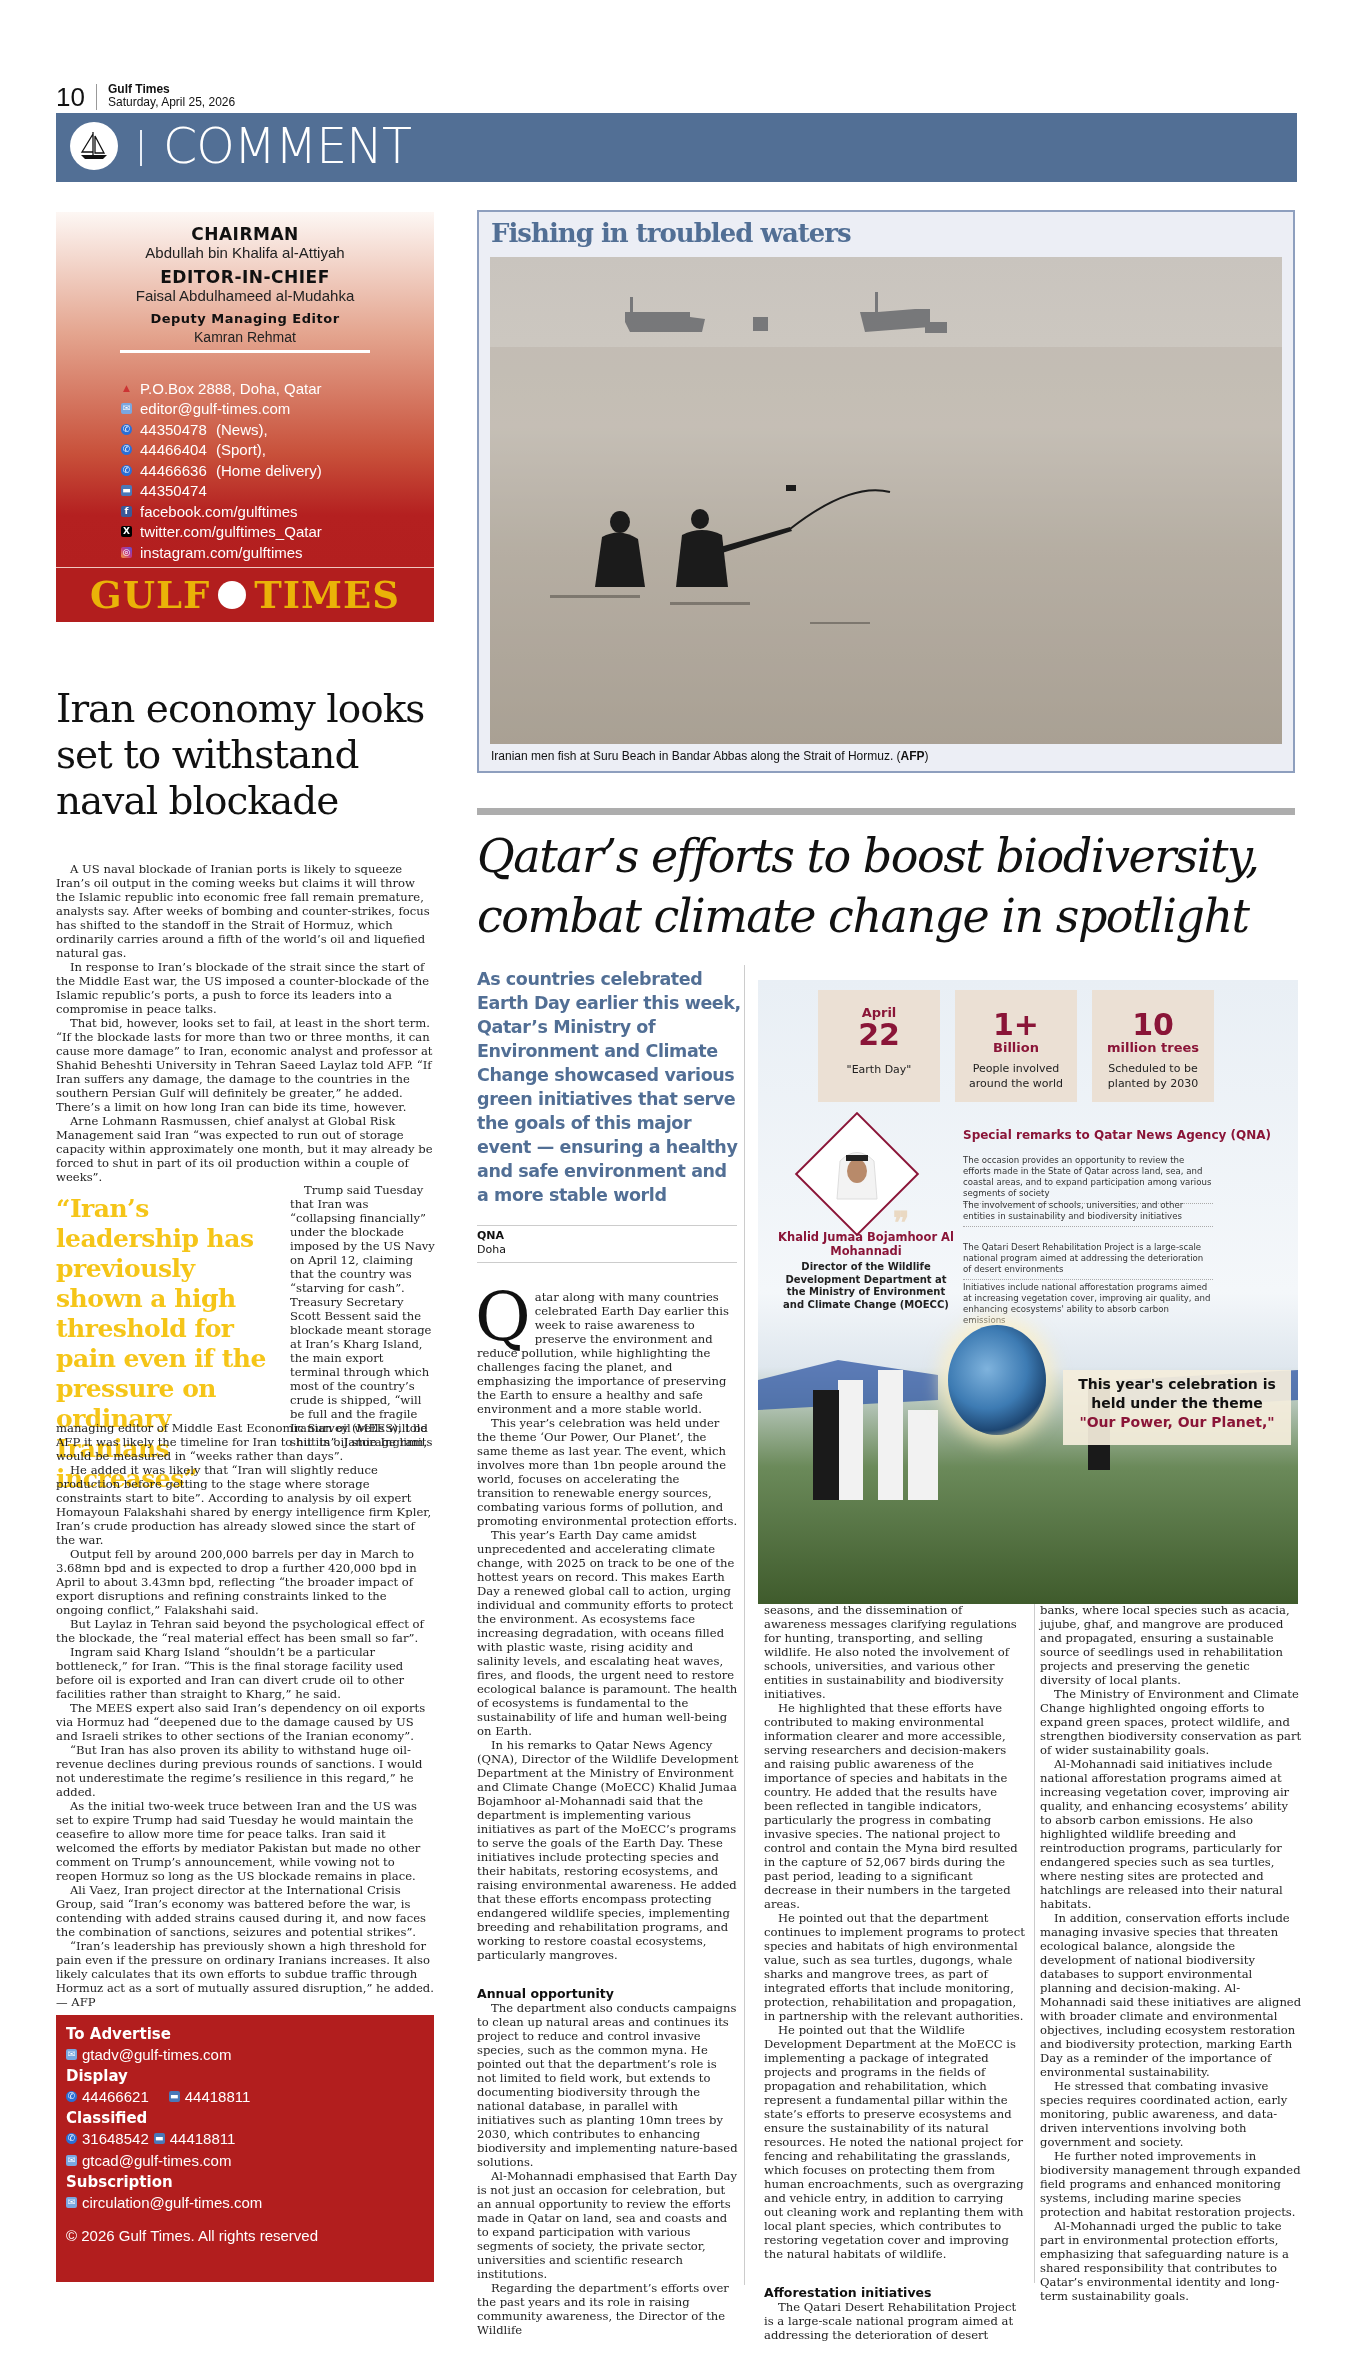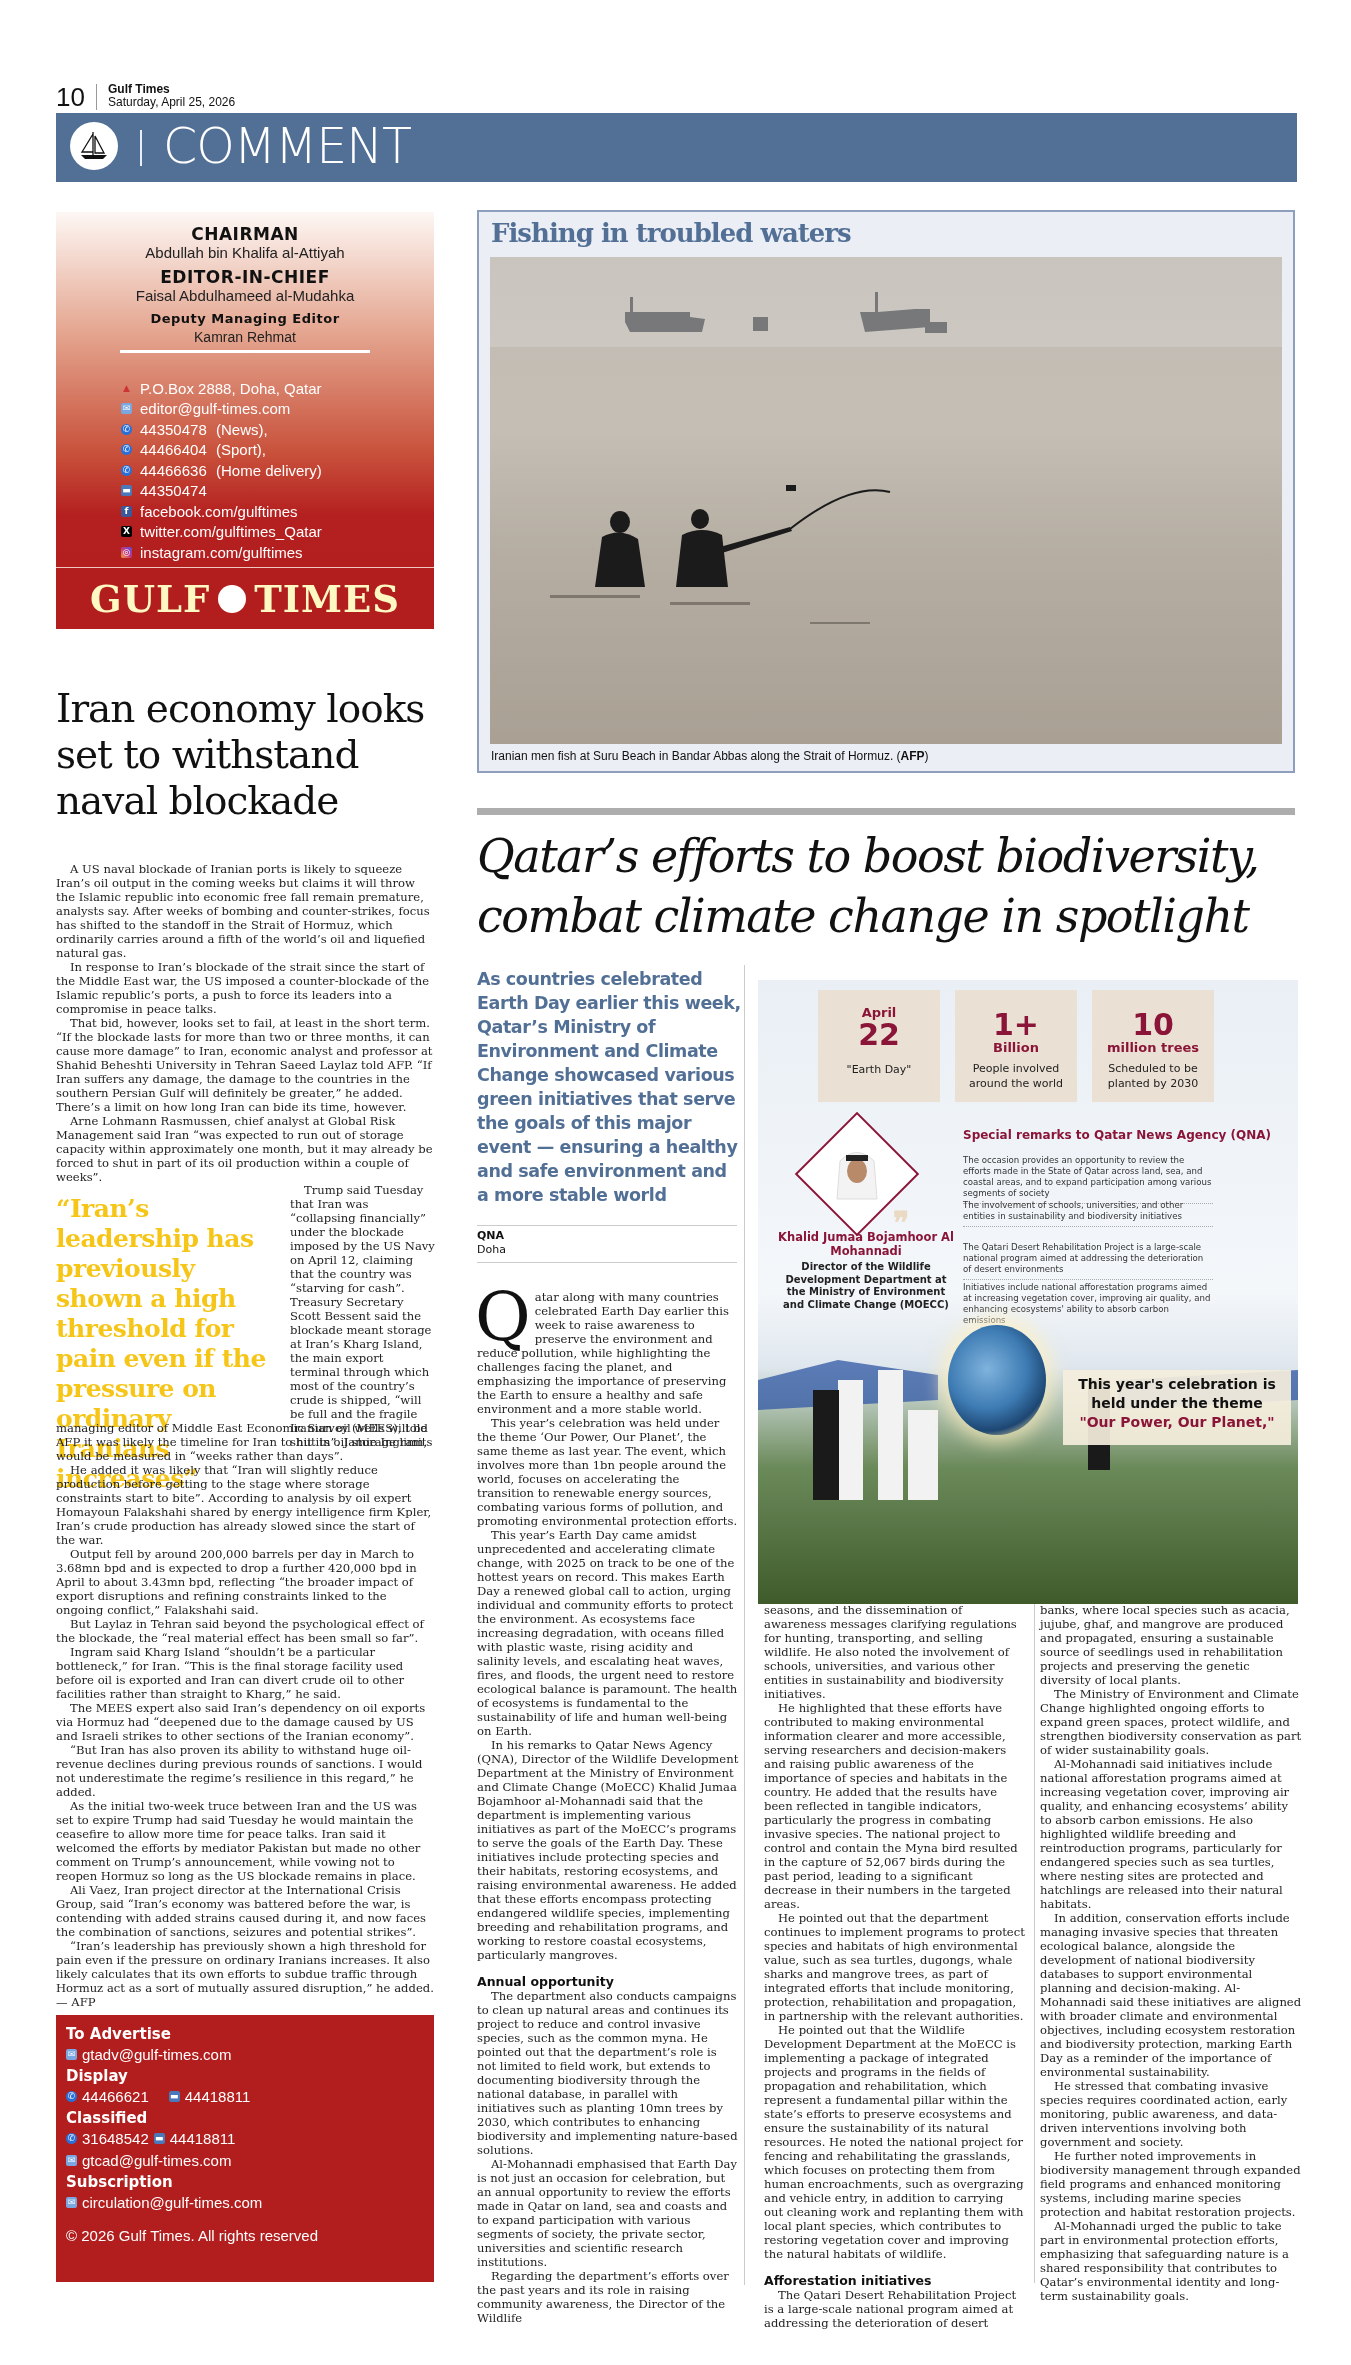--- a/index.html
+++ b/index.html
@@ -15,21 +15,21 @@
 #banner-logo{left:70px;top:122px;width:48px;height:48px;border-radius:50%;background:#fff;display:flex;align-items:center;justify-content:center}
 #banner-sep{left:140px;top:130px;width:2px;height:36px;background:#e8eef6}
 #banner-title{left:163px;top:118px;font:300 49px "DejaVu Sans",sans-serif;color:#fff;letter-spacing:-1px}
 
 #masthead{left:56px;top:212px;width:378px;height:404px;background:linear-gradient(#fdf7f4 0%,#e4a58f 30%,#c8503a 60%,#b42020 75%,#b21e1e 100%)}
 .mh-role{text-align:center;font:700 17px "DejaVu Sans",sans-serif;color:#111;letter-spacing:.5px}
 .mh-name{text-align:center;font:400 15px "Liberation Sans",sans-serif;color:#222}
 .mh-list{position:absolute;left:65px;top:166px;font:400 15px "Liberation Sans",sans-serif;color:#fff}
 .mh-list li{list-style:none;height:20.5px;display:flex;align-items:center;gap:8px}
 .ic{display:inline-block;width:11px;height:11px;border-radius:2px;flex:0 0 auto;text-align:center;font:700 9px/11px "DejaVu Sans",sans-serif;color:#fff}
-.mh-logo{position:absolute;left:0;top:355px;width:378px;height:62px;border-top:1px solid #f0c8c0;display:flex;align-items:center;justify-content:center;font:900 37px "DejaVu Serif",serif;color:#fef9c3;letter-spacing:1px;background:#b21e1e}
+.mh-logo{position:absolute;left:0;top:355px;width:378px;height:55px;border-top:1px solid #f0c8c0;display:flex;align-items:center;justify-content:center;font:900 37px "DejaVu Serif",serif;color:#eab308;letter-spacing:1px;background:#b21e1e}
 
 #iran-headline{left:56px;top:686px;width:380px;font:400 39px/46px "DejaVu Serif",serif;color:#111;letter-spacing:-1px}
 .body{font:400 11.6px/14px "DejaVu Serif",serif;color:#222;text-align:left}
 .body p{text-indent:14px}
 #iran-col1{left:56px;top:862px;width:380px}
 #pullquote{left:56px;top:1194px;width:228px;font:700 25px/30px "DejaVu Serif",serif;color:#f5c518;letter-spacing:-.5px}
 #iran-side{left:290px;top:1183px;width:146px}
 #iran-col2{left:56px;top:1421px;width:380px}
 
 #adbox{left:56px;top:2015px;width:378px;height:267px;background:#b21e1e;color:#fff;padding:8px 10px;font:400 15px "Liberation Sans",sans-serif}
@@ -49,21 +49,21 @@
 #byline-rule1{left:477px;top:1225px;width:260px;height:1px;background:#ccc}
 #byline-src{left:477px;top:1229px;font:700 11px "DejaVu Sans",sans-serif;color:#111}
 #byline-place{left:477px;top:1243px;font:400 11px "DejaVu Sans",sans-serif;color:#111}
 #byline-rule2{left:477px;top:1262px;width:260px;height:1px;background:#ccc}
 #vrule1{left:744px;top:965px;width:1px;height:1320px;background:#ccc}
 #vrule2{left:1034px;top:1505px;width:1px;height:778px;background:#ccc}
 #bio-col1{left:477px;top:1290px;width:262px}
 #dropcap{float:left;font:400 68px/54px "DejaVu Serif",serif;margin:0 4px 0 -2px;color:#111}
 #bio-col2{left:764px;top:1505px;width:262px}
 #bio-col3{left:1040px;top:1505px;width:262px}
-.sub{font:900 12.5px "DejaVu Sans",sans-serif;color:#111;margin-top:12px;text-indent:0 !important}
+.sub{font:900 12.5px "DejaVu Sans",sans-serif;color:#111;margin-top:24px;text-indent:0 !important}
 
 #info{left:758px;top:980px;width:540px;height:624px;background:linear-gradient(#e9eff5 0%,#f4f7fa 50%,#dfe7ee 62%,#6b8a5a 78%,#3f5b2c 100%);overflow:hidden}
 .stat{position:absolute;top:10px;width:122px;height:112px;background:#ebe0d4;text-align:center;color:#8a1538;font-family:"DejaVu Sans",sans-serif}
 .stat .top{font-weight:700;font-size:13px;margin-top:15px}
 .stat .big{font-weight:700;font-size:30px;line-height:30px}
 .stat .mid{font-weight:700;font-size:13px}
 .stat .desc{color:#222;font-size:11px;line-height:15px;margin-top:6px}
 #portrait{left:55px;top:150px;width:88px;height:88px;transform:rotate(45deg);border:2px solid #8a1538;background:#fff;overflow:hidden}
 #person-name{left:18px;top:250px;width:180px;text-align:center;font:700 11.5px/14px "DejaVu Sans",sans-serif;color:#8a1538}
 #person-title{left:18px;top:281px;width:180px;text-align:center;font:700 10px/12.5px "DejaVu Sans",sans-serif;color:#222}

